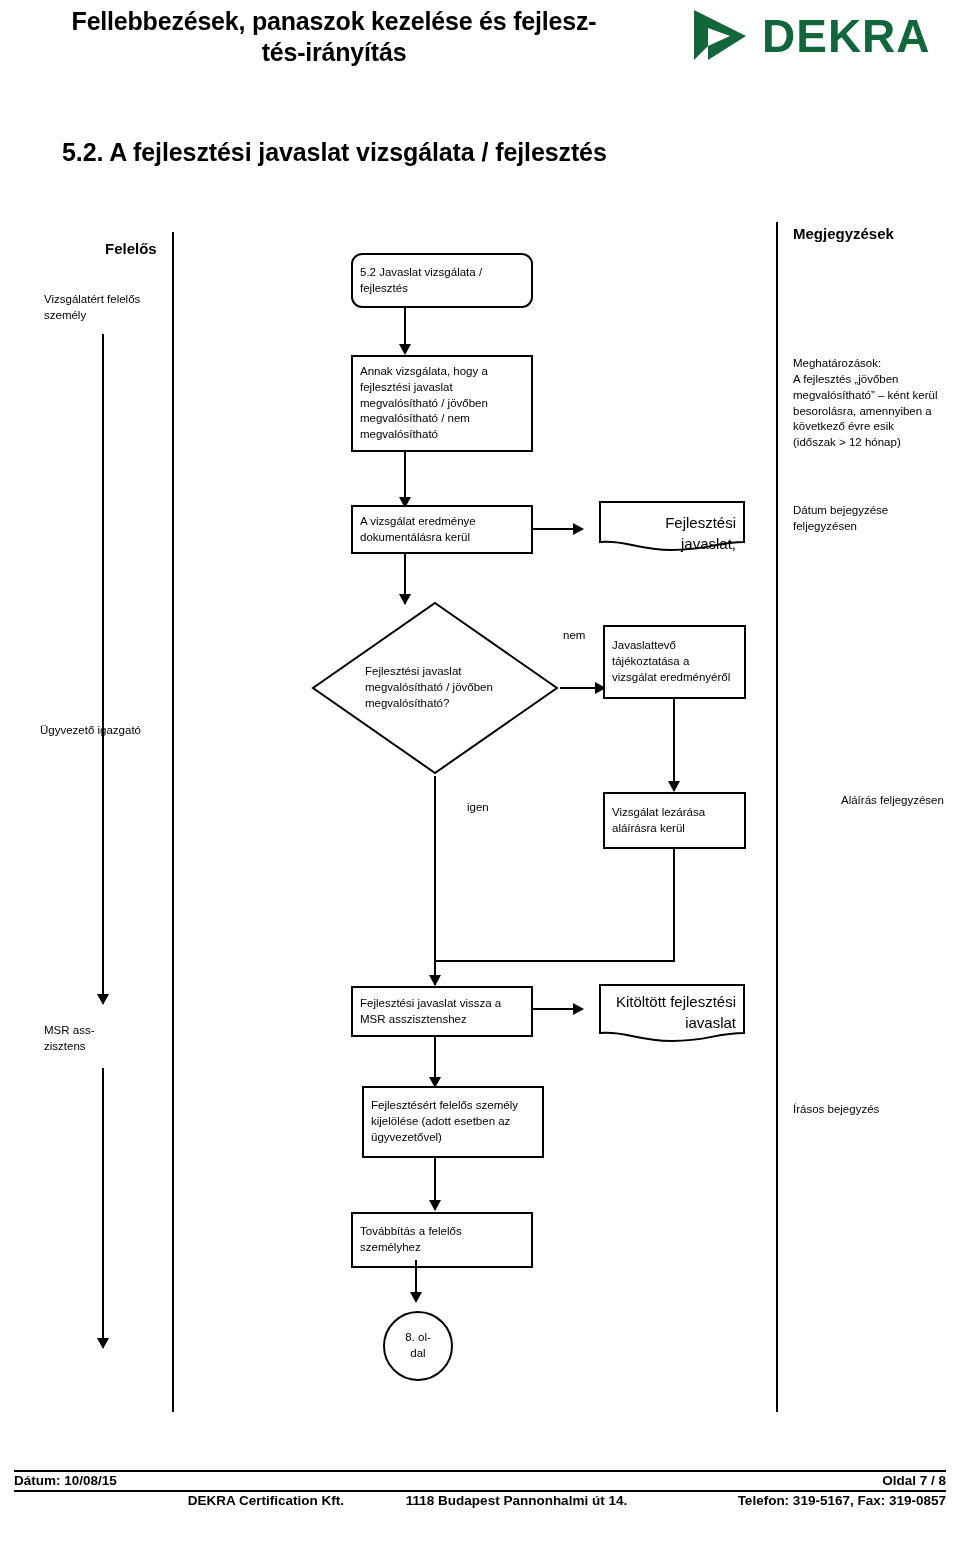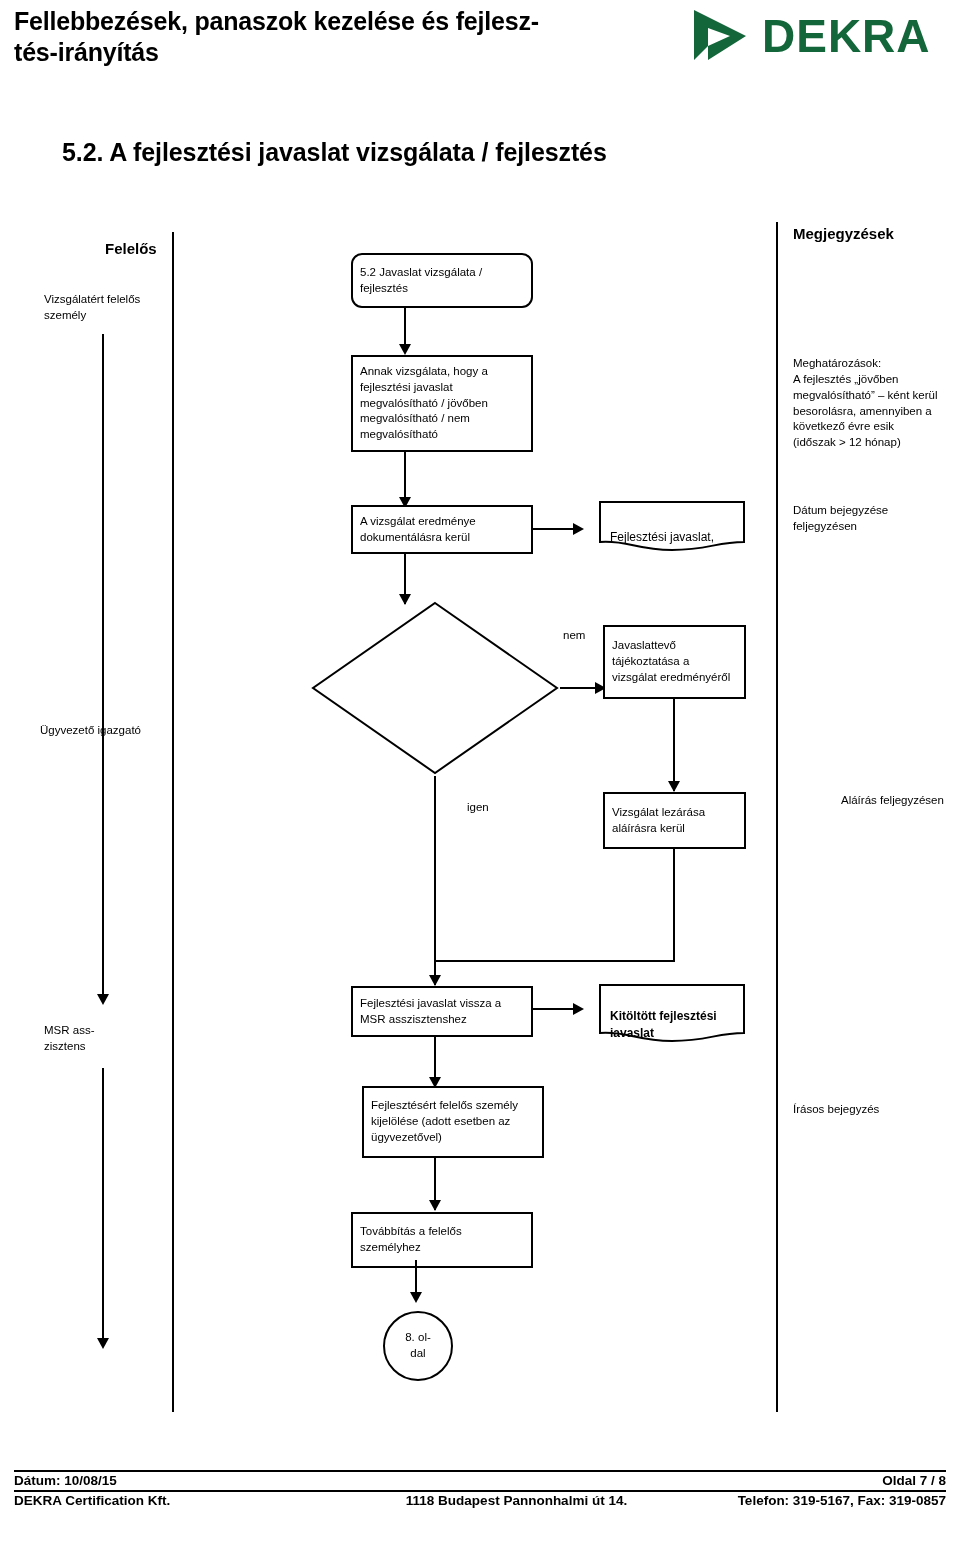--- a/index.html
+++ b/index.html
@@ -7,21 +7,21 @@
     width:960px;height:1549px;position:relative;overflow:hidden;
     font-family:"Liberation Sans","DejaVu Sans",sans-serif;
     color:#000000;
   }
   .abs{position:absolute;}
 
   
   #doc-title{
     left:14px;top:6px;width:640px;
     font-size:25px;font-weight:bold;line-height:1.22;
-    text-align:left;letter-spacing:-0.2px;
+    text-align:center;letter-spacing:-0.2px;
   }
   #logo{left:690px;top:6px;width:260px;height:58px;}
   #logo svg{display:block;}
 
   
   #section-title{
     left:62px;top:138px;font-size:25px;font-weight:bold;letter-spacing:-0.1px;
   }
 
   
@@ -57,23 +57,24 @@
     display:flex;align-items:center;
   }
   .node > span{display:block;padding:0 7px;width:100%;}
 
   .rounded{border-radius:11px;}
 
   
   .docshape{position:absolute;}
   .docshape svg{position:absolute;left:0;top:0;}
   .docshape .dtext{
-    position:absolute;left:0;top:16px;width:100%;
-    font-size:12px;line-height:1.38;padding:13px 10px 0 12px;
+    position:absolute;left:0;top:0;width:100%;
+    font-size:15px;line-height:1.38;padding:13px 10px 0 12px;
     box-sizing:border-box;
+    text-align:right;
   }
 
   
   #node-decision{
     left:310px;top:600px;width:250px;height:176px;
   }
   #node-decision svg{position:absolute;left:0;top:0;}
   #node-decision .dectext{
     position:absolute;left:50%;top:50%;transform:translate(-50%,-50%);
     width:140px;font-size:11.5px;line-height:1.38;text-align:left;
@@ -108,21 +109,21 @@
 
   
   #footer{left:14px;top:1470px;width:932px;}
   #footer .rule{height:2px;background:#000;width:100%;}
   #footer .frow{
     display:flex;font-size:13.5px;font-weight:bold;padding:1px 0 2px 0;
   }
   #footer .f1{flex:0 0 435px;}
   #footer .f2{flex:0 0 250px;}
   #footer .f3{flex:1;text-align:right;}
-  #footer .g1{flex:0 0 330px;}
+  #footer .g1{flex:0 0 330px;text-align:right;}
   #footer .g2{flex:0 0 345px;text-align:center;}
   #footer .g3{flex:1;text-align:right;}
 </style>
 </head>
 <body>
 
 <div class="abs" id="doc-title" style="white-space: pre-line;">Fellebbezések, panaszok kezelése és fejlesz-
 tés-irányítás</div>
 
 <div class="abs" id="logo">
@@ -179,20 +180,21 @@
 
 <div class="note" style="left:793px;top:503px;width:150px;">Dátum bejegyzése feljegyzésen</div>
 
 <div class="conn" style="left:404px;top:554px;width:2px;height:50px;"></div>
 <div class="arrow-down" style="left:399px;top:594px;"></div>
 
 <div class="abs" id="node-decision">
   <svg width="250" height="176" viewBox="0 0 250 176" xmlns="http://www.w3.org/2000/svg">
     <polygon points="125,3 247,88 125,173 3,88" fill="#ffffff" stroke="#000000" stroke-width="2"></polygon>
   </svg>
+  <div class="dectext">Fejlesztési javaslat megvalósítható / jövőben megvalósítható?</div>
 </div>
 
 <div class="conn" style="left:560px;top:687px;width:40px;height:2px;"></div>
 <div class="arrow-right" style="left:595px;top:682px;"></div>
 <div class="branch" style="left:563px;top:629px;">nem</div>
 
 <div class="abs node" style="left:603px;top:625px;width:143px;height:74px;">
   <span>Javaslattevő tájékoztatása a vizsgálat eredményéről</span>
 </div>
 
@@ -218,21 +220,21 @@
 <div class="abs node" style="left:351px;top:986px;width:182px;height:51px;">
   <span>Fejlesztési javaslat vissza a MSR asszisztenshez</span>
 </div>
 <div class="conn" style="left:533px;top:1008px;width:45px;height:2px;"></div>
 <div class="arrow-right" style="left:573px;top:1003px;"></div>
 
 <div class="docshape" style="left:598px;top:983px;width:148px;height:62px;">
   <svg width="148" height="62" viewBox="0 0 148 62" xmlns="http://www.w3.org/2000/svg">
     <path d="M2,2 L146,2 L146,50 C118,50 110,58 74,58 C38,58 30,48 2,50 Z" fill="#ffffff" stroke="#000000" stroke-width="2"></path>
   </svg>
-  <div class="dtext" style="padding-top:9px;font-weight:bold;">Kitöltött fejlesztési iavaslat</div>
+  <div class="dtext" style="padding-top:9px;">Kitöltött fejlesztési iavaslat</div>
 </div>
 
 <div class="conn" style="left:434px;top:1037px;width:2px;height:50px;"></div>
 <div class="arrow-down" style="left:429px;top:1077px;"></div>
 
 <div class="abs node" style="left:351px;top:1086px;width:182px;height:72px;margin-left:11px;">
   <span>Fejlesztésért felelős személy kijelölése (adott esetben az ügyvezetővel)</span>
 </div>
 
 <div class="note" style="left:793px;top:1102px;width:160px;">Írásos bejegyzés</div>

